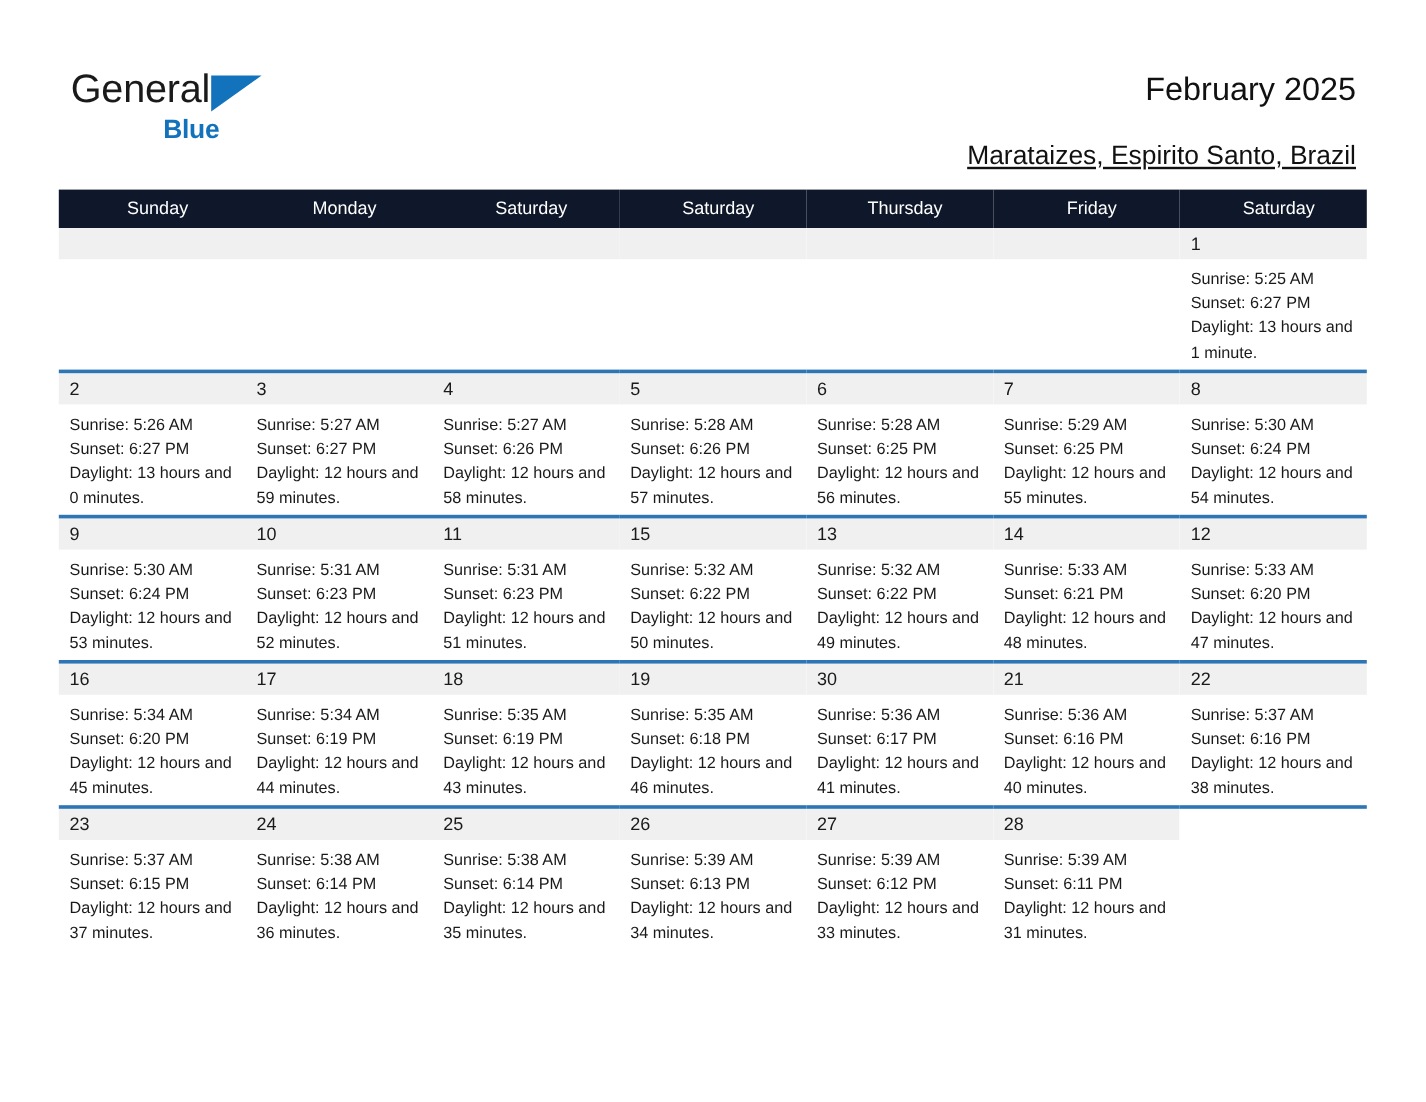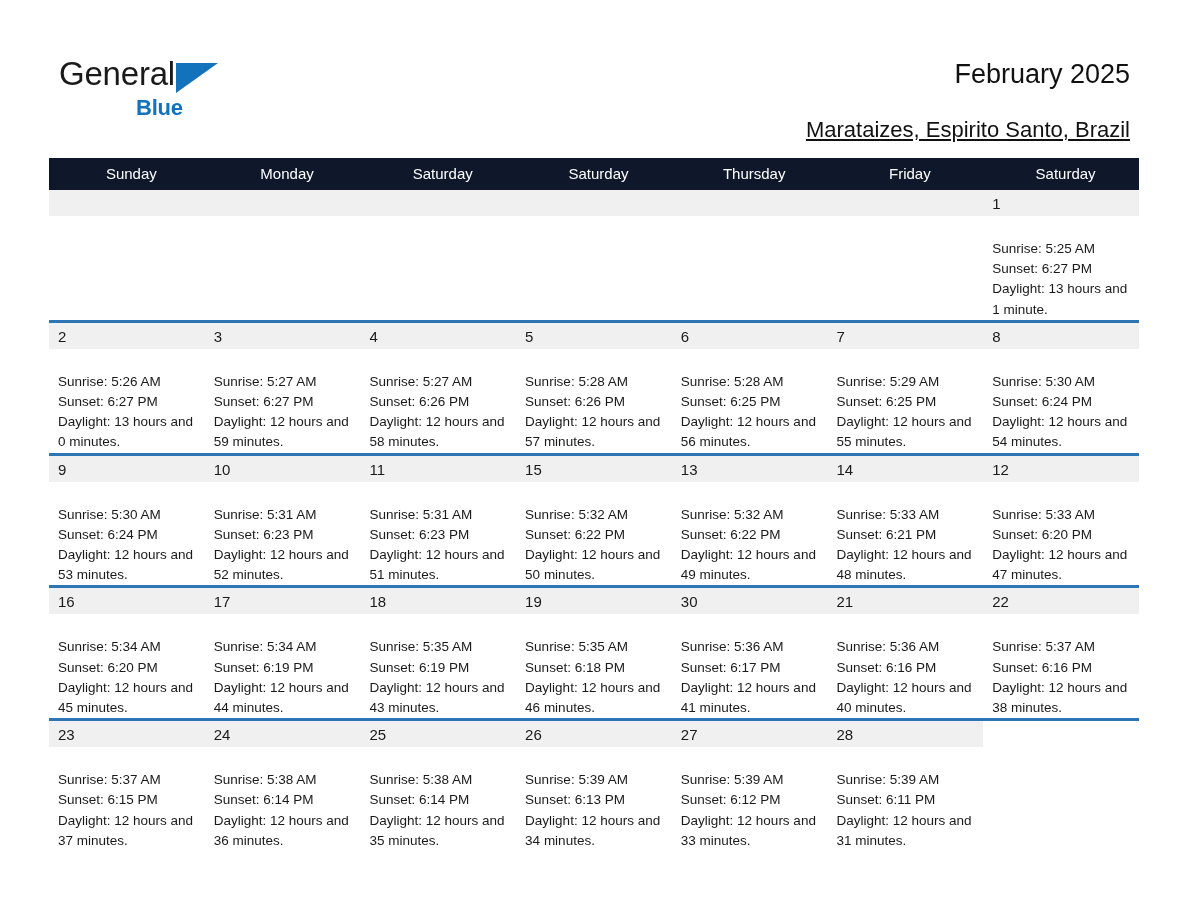--- a/index.html
+++ b/index.html
@@ -140,21 +140,20 @@
     color: #1a1a1a;
   }
   .daynum-band.empty {
     background: #ffffff;
   }
   .details {
     padding: 7px 8px 0 9px;
     font-size: 13.5px;
     line-height: 20.2px;
     color: #1a1a1a;
-    margin-top: 16px;
   }
   .details div {
     white-space: nowrap;
   }
   .details .daylight {
     white-space: normal;
   }
 </style>
 </head>
 <body>

